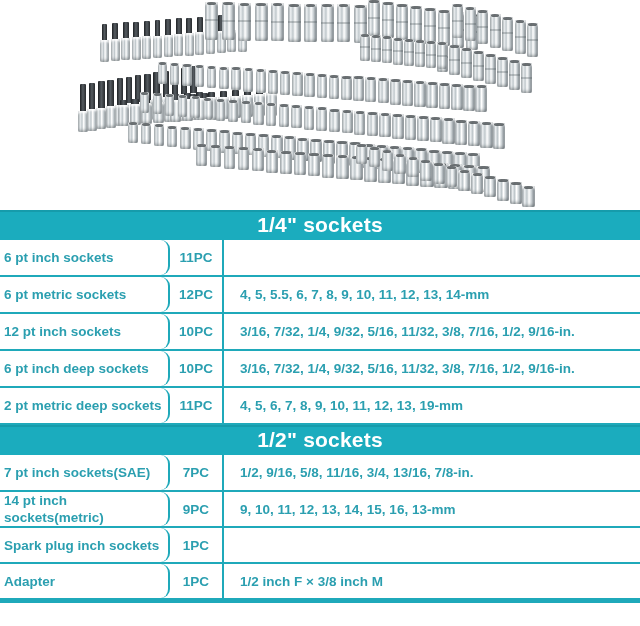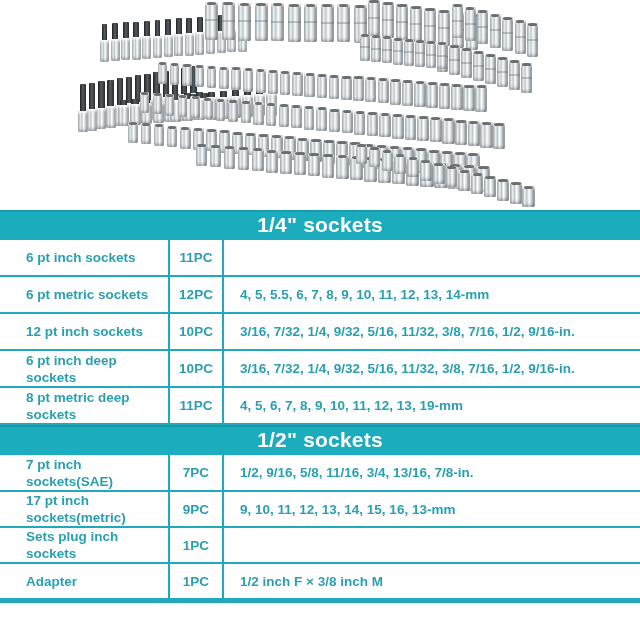--- a/index.html
+++ b/index.html
@@ -53,21 +53,21 @@
   }
   .row {
     display:grid; grid-template-columns:170px 54px 1fr;
     border-bottom:2px solid var(--line); min-height:35px; background:#fff;
   }
   .spec-table .row:nth-child(n+9) { min-height:34px; }
   .cell {
     display:flex; flex-direction:column; justify-content:center;
     color:var(--txt); font-weight:bold; font-size:13.5px; line-height:17px;
   }
-  .c-label { padding-left:26px; border-right:2px solid var(--line); }
+  .c-label { padding-left:4px; border-right:2px solid var(--line);border-radius:9px; }
   .c-count { align-items:center; border-right:2px solid var(--line); }
   .c-sizes { padding:4px 6px 4px 16px; }
 </style>
 </head>
 <body>
 
 <div class="page" style="--teal: #1BACBE; --line: #1FA9BA; --txt: #2B9FB0; --title: #189FB2;">
   <div class="photo">
   <div class="s bitwrap" style="left: 100px; top: 24px; width: 9px; height: 38px;">
         <div class="bit-shaft" style="height: 45%;"></div>
@@ -428,45 +428,45 @@
         </div>
   </div>
       <div class="row">
     <div class="cell c-label">6 pt inch deep sockets</div>
     <div class="cell c-count">10PC</div>
     <div class="cell c-sizes">
           <div>3/16, 7/32, 1/4, 9/32, 5/16, 11/32, 3/8, 7/16, 1/2, 9/16-in.</div>
         </div>
   </div>
       <div class="row">
-    <div class="cell c-label">8 pt metric deep sockets</div>
+    <div class="cell c-label">2 pt metric deep sockets</div>
     <div class="cell c-count">11PC</div>
     <div class="cell c-sizes">
           <div>4, 5, 6, 7, 8, 9, 10, 11, 12, 13, 19-mm</div>
         </div>
   </div>
       <div class="sec-header">
     <span>1/2" sockets</span>
   </div>
       <div class="row">
     <div class="cell c-label">7 pt inch sockets(SAE)</div>
     <div class="cell c-count">7PC</div>
     <div class="cell c-sizes">
           <div>1/2, 9/16, 5/8, 11/16, 3/4, 13/16, 7/8-in.</div>
         </div>
   </div>
       <div class="row">
-    <div class="cell c-label">17 pt inch sockets(metric)</div>
+    <div class="cell c-label">14 pt inch sockets(metric)</div>
     <div class="cell c-count">9PC</div>
     <div class="cell c-sizes">
           <div>9, 10, 11, 12, 13, 14, 15, 16, 13-mm</div>
         </div>
   </div>
       <div class="row">
-    <div class="cell c-label">Sets plug inch sockets</div>
+    <div class="cell c-label">Spark plug inch sockets</div>
     <div class="cell c-count">1PC</div>
   </div>
       <div class="row">
     <div class="cell c-label">Adapter</div>
     <div class="cell c-count">1PC</div>
     <div class="cell c-sizes">
           <div>1/2 inch F × 3/8 inch M</div>
         </div>
   </div>
     </div>

